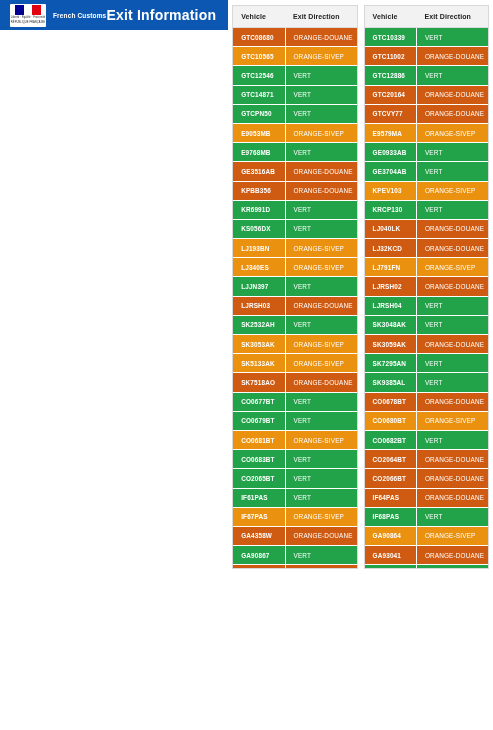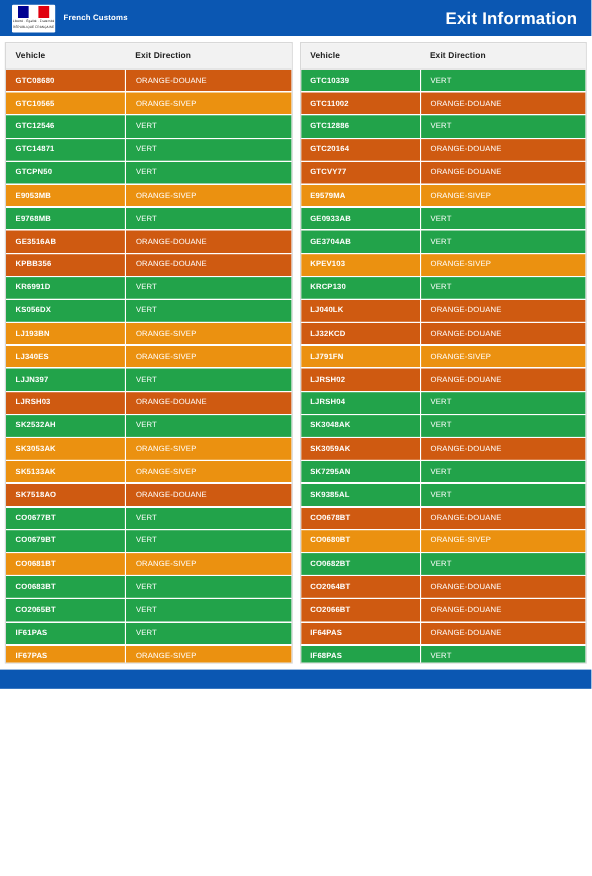--- a/index.html
+++ b/index.html
@@ -9,21 +9,21 @@
     width: 493px; height: 730px;
     overflow: hidden;
     background: #ffffff;
     font-family: "Liberation Sans", sans-serif;
   }
   .page {
     position: relative;
     width: 493px; height: 574px;
     background: #ffffff;
     display: flex;
-    flex-direction: column;
+    flex-direction: row;
   }
 
   
   .header {
     flex: 0 0 auto;
     height: 30px;
     background: #0B57B2;
     display: flex;
     align-items: center;
     padding: 0 12px 0 10px;

